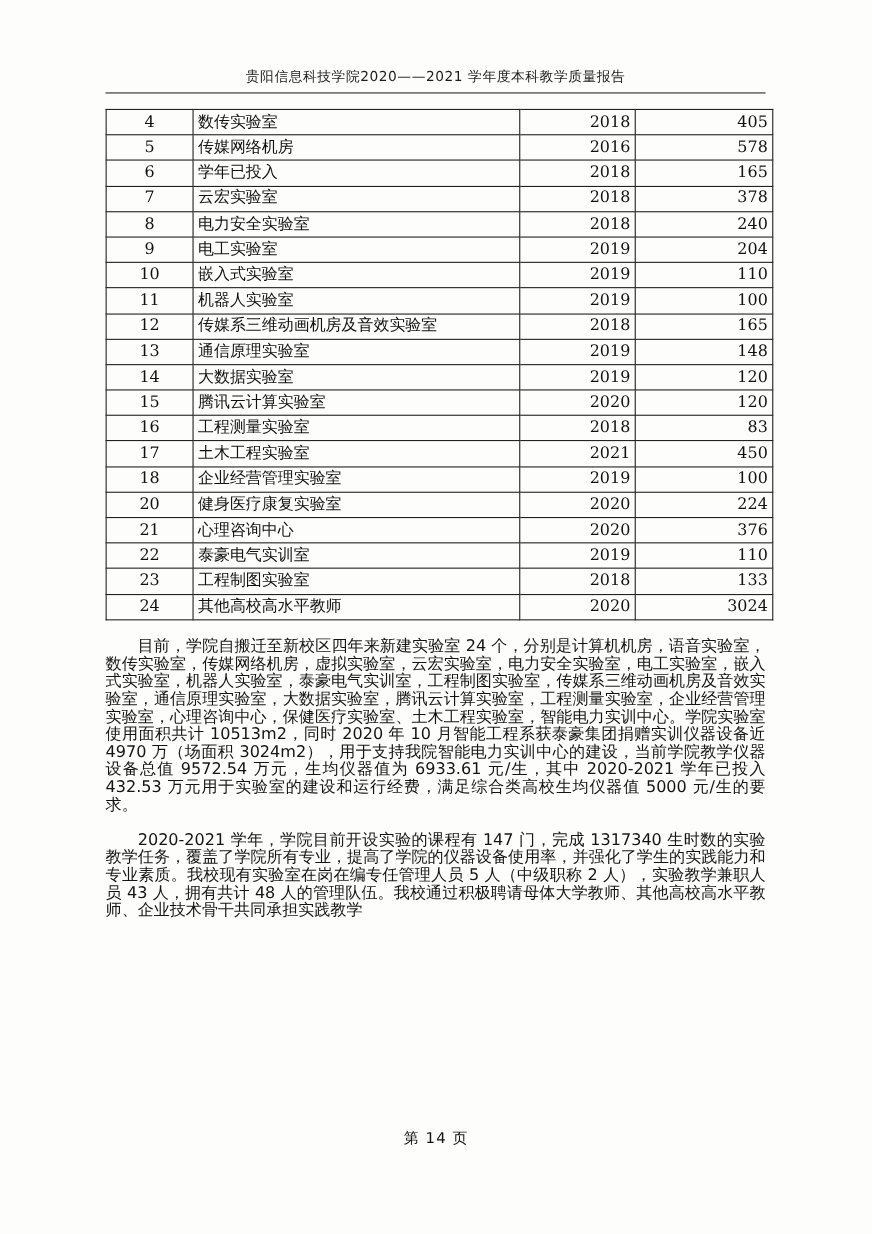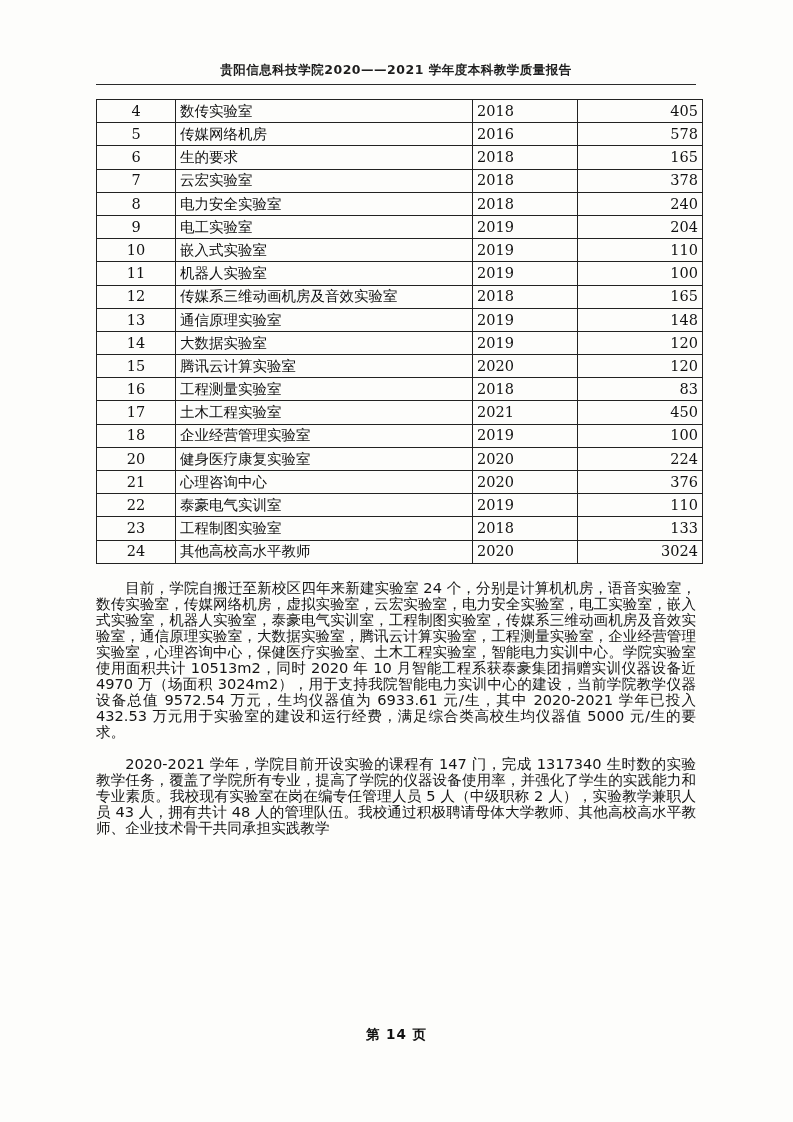--- a/index.html
+++ b/index.html
@@ -28,21 +28,21 @@
     width: 600px;
   }
   
   .hdr {
     text-align: center;
     font-size: 12.5px;
     letter-spacing: .5px;
     color: #1d1d1d;
     padding-bottom: 5px;
     font-family: "DejaVu Sans", sans-serif;
-    font-weight: bold;
+    font-weight: normal;
   }
   .hdr-rule {
     border-bottom: 1.3px solid #2a2a2a;
     margin-bottom: 14px;
   }
   
   table.lab {
     border-collapse: collapse;
     width: 570px;
     margin: 0 auto;
@@ -52,21 +52,21 @@
     border: 1px solid #222;
     height: 22.2px;
     font-size: 14.5px;
     color: #111;
     padding: 0 4px;
     line-height: 1;
     font-family: "DejaVu Serif", serif;
   }
   td.c-no  { width: 70px;  text-align: center; }
   td.c-nm  { width: 288px; text-align: left; padding-left: 9px; font-family: "DejaVu Sans", sans-serif; font-size: 13.5px;}
-  td.c-yr  { width: 96px;  text-align: left; }
+  td.c-yr  { width: 96px;  text-align: right; }
   td.c-ar  { width: 116px; text-align: right; padding-right: 14px; }
   
   .para {
     font-family: "DejaVu Sans", sans-serif;
     font-size: 14.6px;
     line-height: 16px;
     color: #141414;
     text-align: justify;
     text-justify: inter-ideograph;
     margin: 0;
@@ -76,21 +76,21 @@
   .para + .para { margin-top: 16px; }
   
   .footer {
     position: absolute;
     left: 0;
     right: 0;
     top: 1026px;
     text-align: center;
     font-family: "DejaVu Sans", sans-serif;
     font-size: 13.5px;
-    font-weight: bold;
+    font-weight: normal;
     color: #111;
     letter-spacing: 1px;
   }
 </style>
 </head>
 <body>
 
 <div class="page">
 
   <div class="page-inner">
@@ -107,21 +107,21 @@
           <td class="c-ar">405</td>
         </tr>
         <tr>
           <td class="c-no">5</td>
           <td class="c-nm">传媒网络机房</td>
           <td class="c-yr">2016</td>
           <td class="c-ar">578</td>
         </tr>
         <tr>
           <td class="c-no">6</td>
-          <td class="c-nm">生的要求</td>
+          <td class="c-nm">学年已投入</td>
           <td class="c-yr">2018</td>
           <td class="c-ar">165</td>
         </tr>
         <tr>
           <td class="c-no">7</td>
           <td class="c-nm">云宏实验室</td>
           <td class="c-yr">2018</td>
           <td class="c-ar">378</td>
         </tr>
         <tr>

